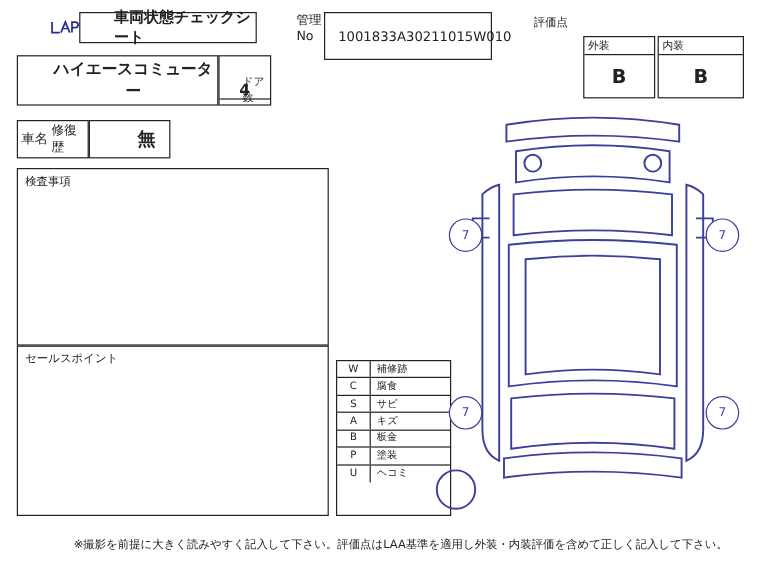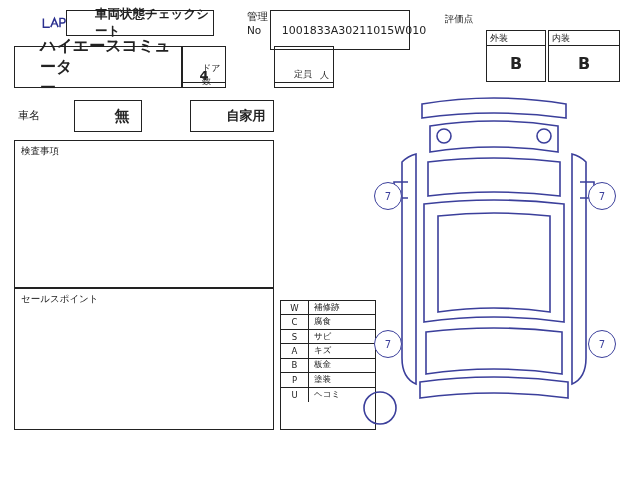--- a/index.html
+++ b/index.html
@@ -22,21 +22,21 @@
   #kanri-box{left:270px;top:10px;width:140px;height:40px;border:1px solid #222;display:flex;align-items:center;justify-content:center;font-size:11px;}
   #hyoka-label{left:414px;top:12px;width:62px;height:14px;display:flex;align-items:center;font-size:9.5px;}
   #hyoka-box{left:412px;top:26px;width:72px;height:50px;border:1px solid #222;display:flex;align-items:center;justify-content:center;font-size:24px;font-weight:bold;}
   #gaiso-wrap{left:486px;top:30px;width:60px;height:52px;border:1px solid #222;}
   #naiso-wrap{left:548px;top:30px;width:72px;height:52px;border:1px solid #222;}
   .gn-label{position:absolute;top:0;left:0;right:0;height:15px;border-bottom:1px solid #222;display:flex;align-items:center;justify-content:flex-start;padding-left:3px;font-size:9px;box-sizing:border-box;}
   .gn-val{position:absolute;top:15px;left:0;right:0;bottom:0;display:flex;align-items:center;justify-content:center;font-size:16px;font-weight:bold;}
 
   
   #car-name-cell{left:14px;top:46px;width:64px;height:42px;border:1px solid #222;display:flex;align-items:center;justify-content:flex-start;padding-left:4px;font-size:11px;box-sizing:border-box;}
-  #car-name-val{left:30px;top:46px;width:152px;height:42px;display:flex;flex-direction:column;align-items:flex-start;justify-content:center;font-size:16px;font-weight:bold;padding-left:10px;box-sizing:border-box;}
+  #car-name-val{left:30px;top:46px;width:152px;height:42px;display:flex;flex-direction:column;align-items:center;justify-content:center;font-size:13px;font-weight:bold;padding-left:10px;box-sizing:border-box;}
   #car-name-outer{left:14px;top:46px;width:168px;height:42px;border:1px solid #222;box-sizing:border-box;}
   #door-cell{left:182px;top:46px;width:44px;height:42px;border:1px solid #222;box-sizing:border-box;}
   #shape-cell{left:226px;top:46px;width:48px;height:42px;border:1px solid #222;box-sizing:border-box;}
   #seat-cell{left:274px;top:46px;width:60px;height:42px;border:1px solid #222;box-sizing:border-box;}
   .cell-head{position:absolute;top:0;left:0;right:0;height:16px;border-bottom:1px solid #222;display:flex;align-items:center;justify-content:flex-start;padding-left:19px;font-size:9px;box-sizing:border-box;margin-top:20px;}
   .cell-body{position:absolute;top:16px;left:0;right:0;bottom:0;display:flex;align-items:center;justify-content:center;font-size:13px;font-weight:bold;}
   .cell-body.right{justify-content:flex-end;padding-right:4px;font-size:9px;font-weight:normal;}
 
   
   #rep-label{left:14px;top:100px;width:60px;height:32px;border:1px solid #222;display:flex;align-items:center;justify-content:center;font-size:10.5px;box-sizing:border-box;}
@@ -105,27 +105,23 @@
     <span>ハイエースコミュータ</span>
     <span>ー</span>
   </div>
 
   <div class="bx" id="door-cell">
     <div class="cell-head">ドア数</div>
     <div class="cell-body">4</div>
   </div>
 
 
-  <div class="bx" id="seat-cell">
-    <div class="cell-head">定員</div>
-    <div class="cell-body right">人</div>
-  </div>
 
+  <div class="lbl bx" id="rep-label">修復歴</div>
   <div class="lbl bx" id="rep-val">無</div>
-  <div class="lbl bx" id="hist-val">自家用</div>
 
   <div class="bx" id="insp-box">
     <div id="insp-title">検査事項</div>
   </div>
 
   <div class="bx" id="sales-box">
     <div id="sales-title">セールスポイント</div>
   </div>
 
   <div class="bx" id="legend">
@@ -184,14 +180,15 @@
         <circle cx="20" cy="322" r="16"></circle>
       </g>
     </svg>
 
     <div class="mark" style="left:14px;top:96px;">7</div>
     <div class="mark" style="left:228px;top:96px;">7</div>
     <div class="mark" style="left:14px;top:244px;">7</div>
     <div class="mark" style="left:228px;top:244px;">7</div>
   </div>
 
+  <div class="lbl" id="footer">※撮影を前提に大きく読みやすく記入して下さい。評価点はLAA基準を適用し外装・内装評価を含めて正しく記入して下さい。</div>
 
 </div>
 
 </body></html>

